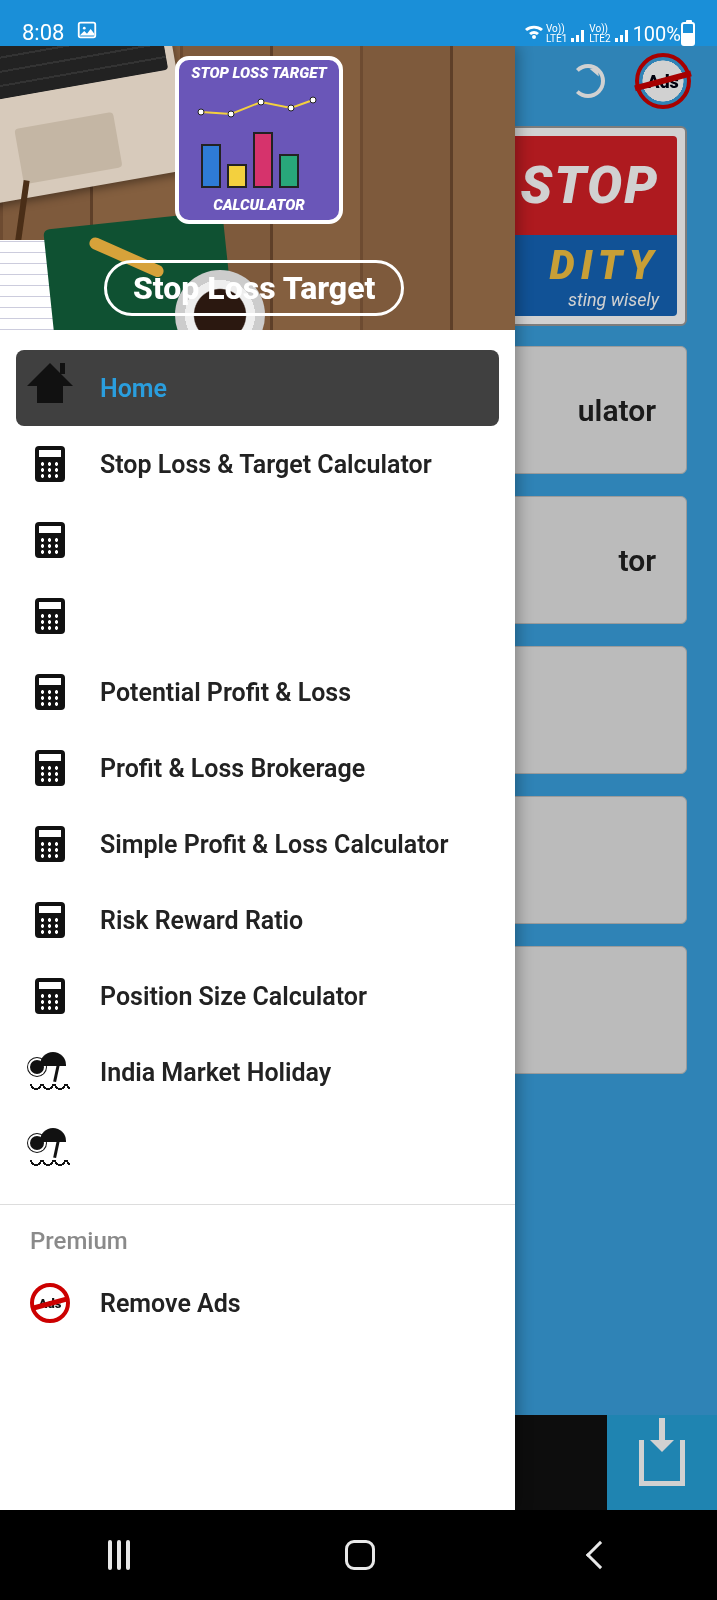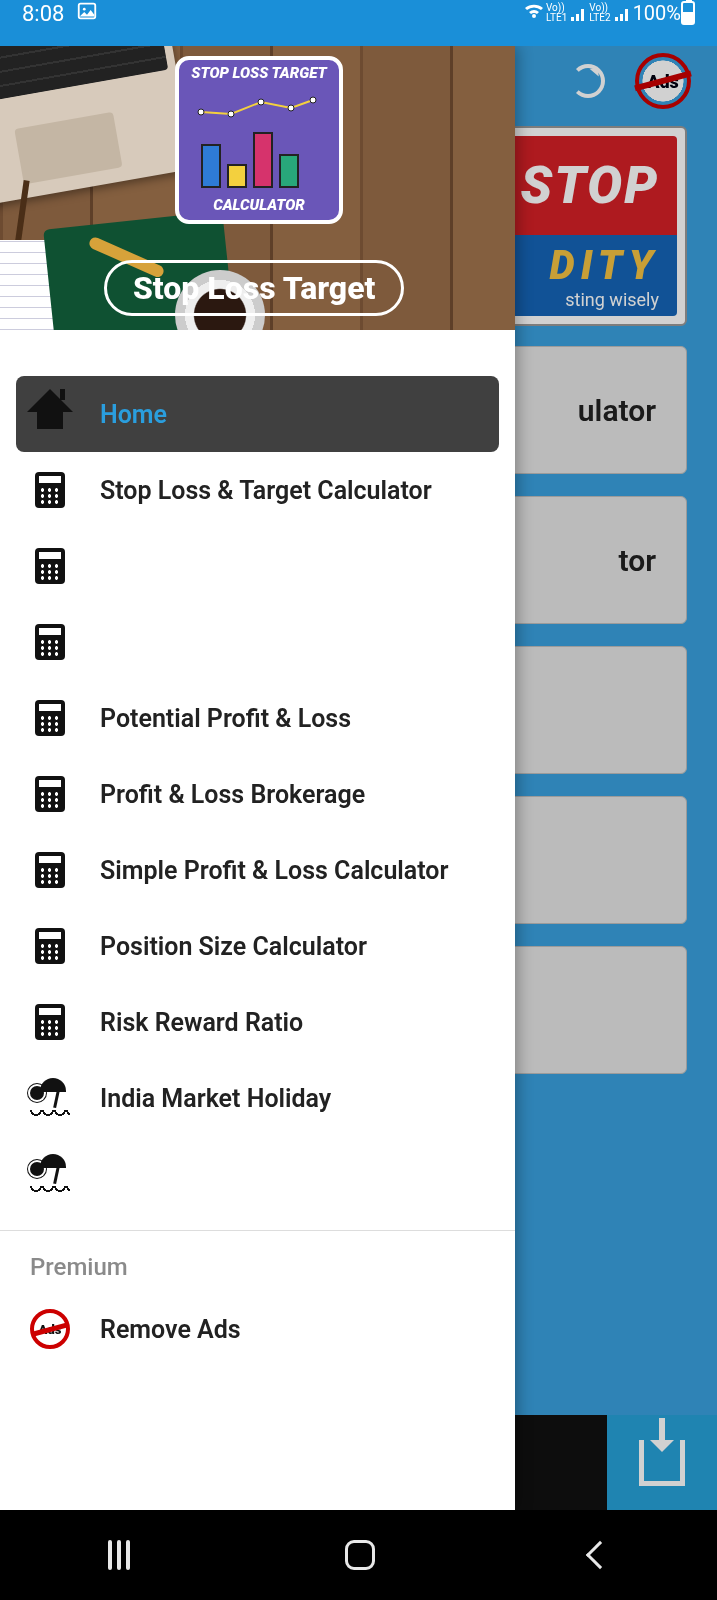--- a/index.html
+++ b/index.html
@@ -1,19 +1,19 @@
 <!DOCTYPE html>
 <html><head>
 <meta charset="utf-8">
 <style>
 * { margin:0; padding:0; box-sizing:border-box; font-family:-apple-system,Roboto,Arial,sans-serif; }
 body { width:717px; height:1600px; background:#000; overflow:hidden; position:relative; }
 
 
-.status-bar { height:46px; background:#1a8fd8; display:flex; align-items:flex-start; justify-content:space-between; padding:0 22px; color:#fff; font-size:22px; }
+.status-bar { height:46px; background:#1a8fd8; display:flex; align-items:flex-end; justify-content:space-between; padding:0 22px; color:#fff; font-size:22px; }
 .status-left { display:flex; align-items:center; gap:12px; }
 .status-right { display:flex; align-items:center; font-size:20px; }
 .sig-stack { display:flex; align-items:flex-end; gap:2px; }
 .sig-label { font-size:10px; line-height:1; }
 .batt { width:14px; height:24px; border:2px solid #fff; border-radius:3px; position:relative; display:flex; align-items:flex-end; }
 .batt::after{content:"";position:absolute;top:-4px;left:3px;width:6px;height:3px;background:#fff;border-radius:1px;}
 .batt-fill{width:100%;height:52%;background:#fff;}
 
 
 .app { position:absolute; top:46px; left:0; right:0; bottom:90px; background:#3aa0df; overflow:hidden; }
@@ -24,35 +24,35 @@
 .no-ads-badge { width:56px; height:56px; border-radius:50%; border:4px solid #c00; display:flex; align-items:center; justify-content:center; font-weight:900; font-size:18px; color:#001; position:relative; background:radial-gradient(circle,#fff 60%,transparent 61%); }
 .no-ads-badge::after{content:"";position:absolute;width:120%;height:6px;background:#c00;transform:rotate(-15deg);}
 .refresh-ic { width:34px; height:34px; border:4px solid #fff; border-radius:50%; border-left-color:transparent; position:relative; }
 .refresh-ic::after{content:"";position:absolute;top:-6px;right:-3px;border:6px solid transparent;border-bottom-color:#fff;transform:rotate(40deg);}
 .brand-card { margin:10px 30px 20px; height:200px; background:#fff; border:2px solid #999; border-radius:6px; padding:8px; display:flex; align-items:center; justify-content:flex-end; }
 .brand-inner { width:60%; height:100%; border-radius:4px; overflow:hidden; }
 .brand-top{height:55%;background:#d52027;display:flex;align-items:center;justify-content:flex-end;padding-right:18px;}
 .brand-top span{color:#fff;font-weight:900;font-size:52px;font-style:italic;letter-spacing:2px;}
 .brand-bot{height:45%;background:#1565b8;display:flex;flex-direction:column;align-items:flex-end;justify-content:center;padding-right:18px;}
 .brand-bot .sub{color:#f5c242;font-weight:900;font-size:40px;letter-spacing:6px;font-style:italic;}
-.brand-bot .tag{color:#fff;font-size:18px;}
+.brand-bot .tag{color:#fff;font-size:18px;font-style:italic;}
 .grid-btns { padding:0 30px; }
 .grid-btn { height:128px; background:#e4e4e4; border:1px solid #bdbdbd; border-radius:6px; margin-bottom:22px; display:flex; align-items:center; justify-content:flex-end; padding-right:30px; font-size:30px; font-weight:600; color:#222; }
 .ad-strip { position:absolute; bottom:0; left:0; right:0; height:95px; background:#111; }
 .ad-dl { position:absolute; right:0; bottom:0; width:110px; height:95px; background:#26a1d8; display:flex; align-items:center; justify-content:center; }
 .ad-close { position:absolute; top:0; right:2px; font-size:28px; color:#26a1d8; font-weight:bold; background:#eef; width:30px; height:30px; display:flex; align-items:center; justify-content:center; }
 .dl-ic{width:46px;height:46px;border:5px solid #fff;border-top:none;position:relative;}
 .dl-ic::before{content:"";position:absolute;left:50%;top:-22px;width:6px;height:28px;background:#fff;transform:translateX(-50%);}
 .dl-ic::after{content:"";position:absolute;left:50%;top:0;border:12px solid transparent;border-top-color:#fff;transform:translateX(-50%);}
 
 
 .scrim { position:absolute; inset:0; background:rgba(0,0,0,0.18); }
 
 
-.drawer { position:absolute; top:0; left:0; width:515px; bottom:0; background:#fff; box-shadow:3px 0 14px rgba(0,0,0,.3); display:flex; flex-direction:column;gap:26px; }
+.drawer { position:absolute; top:0; left:0; width:515px; bottom:0; background:#fff; box-shadow:3px 0 14px rgba(0,0,0,.3); display:flex; flex-direction:column; }
 .drawer-header { height:284px; position:relative; background:#8a6a4a; overflow:hidden; }
 .wood { position:absolute; inset:0; background:
   repeating-linear-gradient(90deg,#6d4b31 0 3px,#7e5a3c 3px 90px,#5e3f28 90px 93px,#845f3f 93px 180px);
 }
 .laptop{position:absolute;top:-36px;left:-50px;width:230px;height:180px;background:#d7cabb;border-radius:8px;transform:rotate(-10deg);box-shadow:0 3px 10px rgba(0,0,0,.4);}
 .laptop::before{content:"";position:absolute;top:8px;left:8px;right:8px;height:70px;background:#222;border-radius:4px;background-image:repeating-linear-gradient(0deg,#222 0 12px,#333 12px 14px),repeating-linear-gradient(90deg,#222 0 12px,#333 12px 14px);}
 .laptop::after{content:"";position:absolute;bottom:14px;left:60px;width:100px;height:56px;background:#c4b6a4;border-radius:4px;}
 .desk-book{position:absolute;left:50px;bottom:-30px;width:180px;height:140px;background:#0f5132;border-radius:6px;transform:rotate(-6deg);}
 .desk-book::after{content:"";position:absolute;left:40px;top:30px;width:80px;height:12px;background:#d7a23a;border-radius:6px;transform:rotate(30deg);}
 .notepad{position:absolute;left:-20px;bottom:-10px;width:80px;height:100px;background:#fff;border-radius:4px;background-image:repeating-linear-gradient(0deg,#fff 0 10px,#ccd 10px 11px);}
@@ -253,27 +253,27 @@
       <div class="menu-item">
         <span class="mi-icon">
             <span class="calc-ic"></span>
           </span>
         <span>Simple Profit &amp; Loss Calculator</span>
       </div>
       <div class="menu-item">
         <span class="mi-icon">
             <span class="calc-ic"></span>
           </span>
+        <span>Risk Reward Ratio</span>
+      </div>
+      <div class="menu-item">
+        <span class="mi-icon">
+            <span class="calc-ic"></span>
+          </span>
         <span>Position Size Calculator</span>
-      </div>
-      <div class="menu-item">
-        <span class="mi-icon">
-            <span class="calc-ic"></span>
-          </span>
-        <span>Risk Reward Ratio</span>
       </div>
       <div class="menu-item">
         <span class="mi-icon">
             <span class="beach-ic">
               <span class="sun"></span>
               <span class="umb"></span>
               <span class="pole"></span>
               <span class="wave"></span>
             </span>
           </span>

